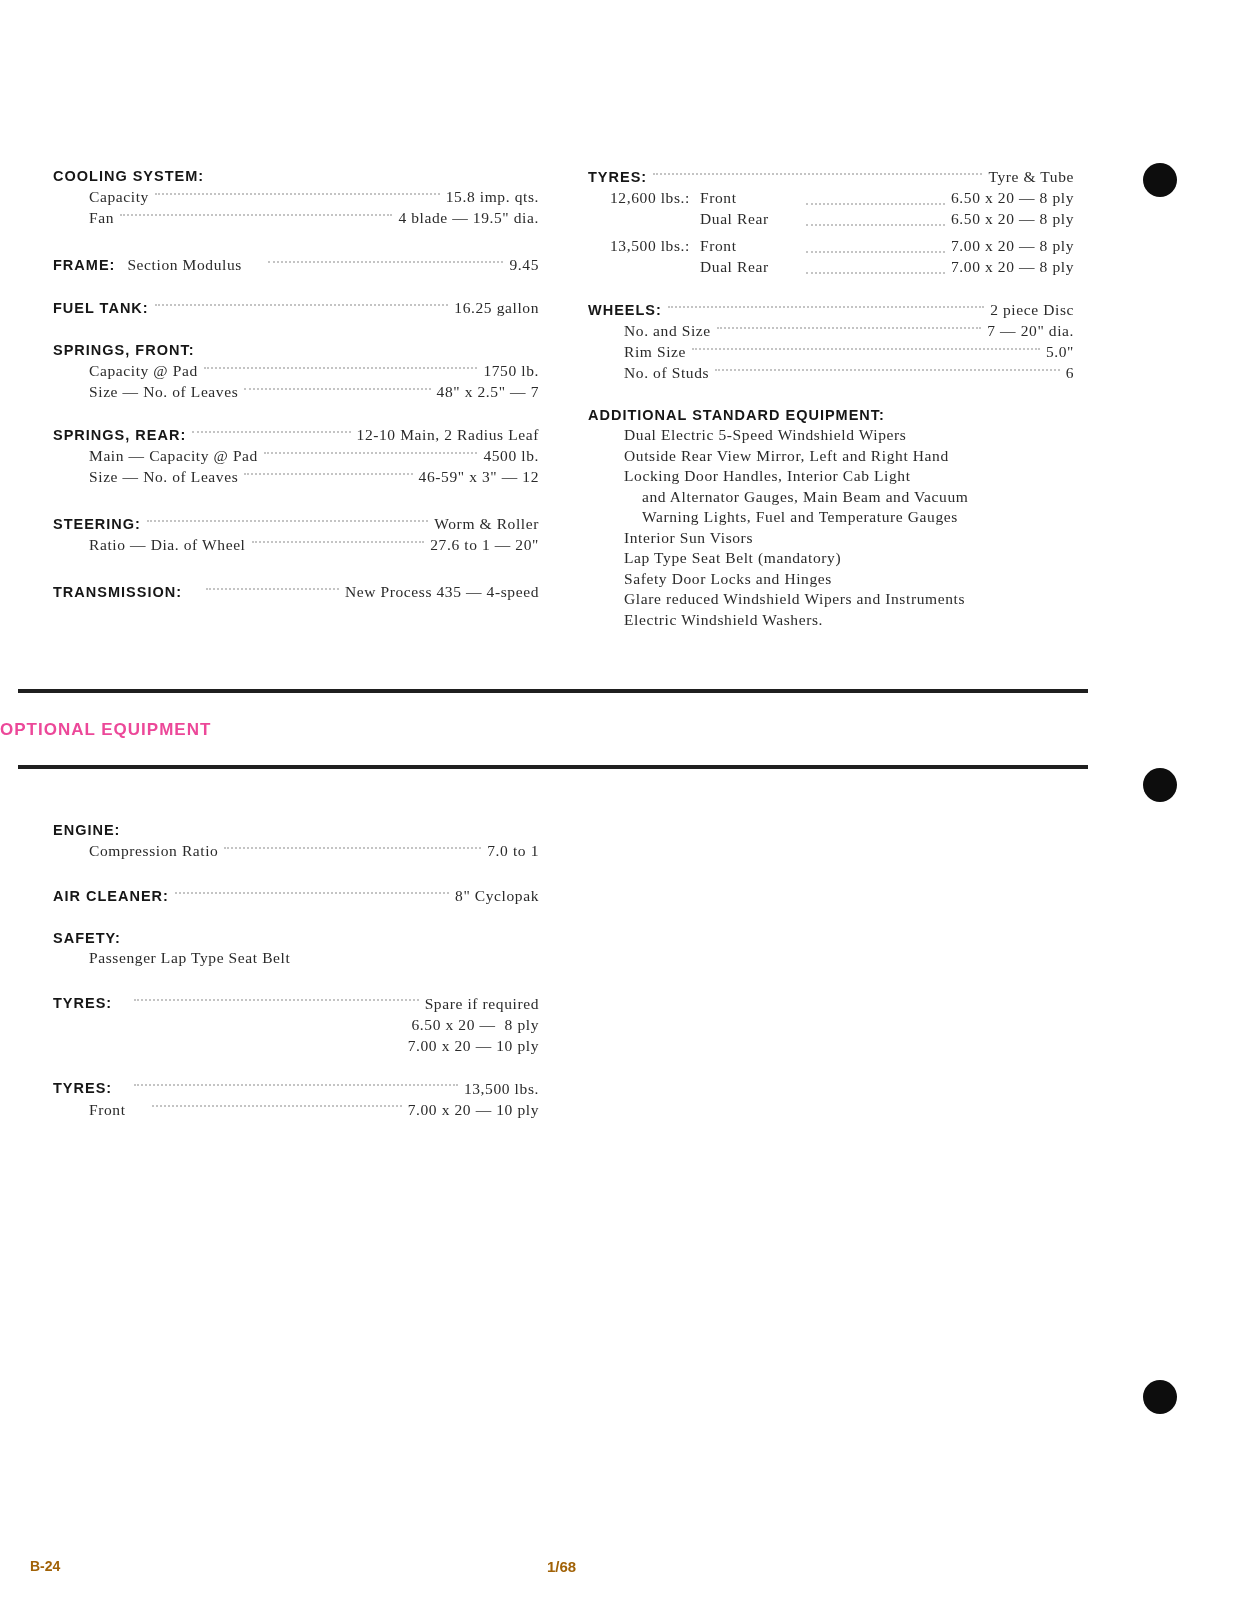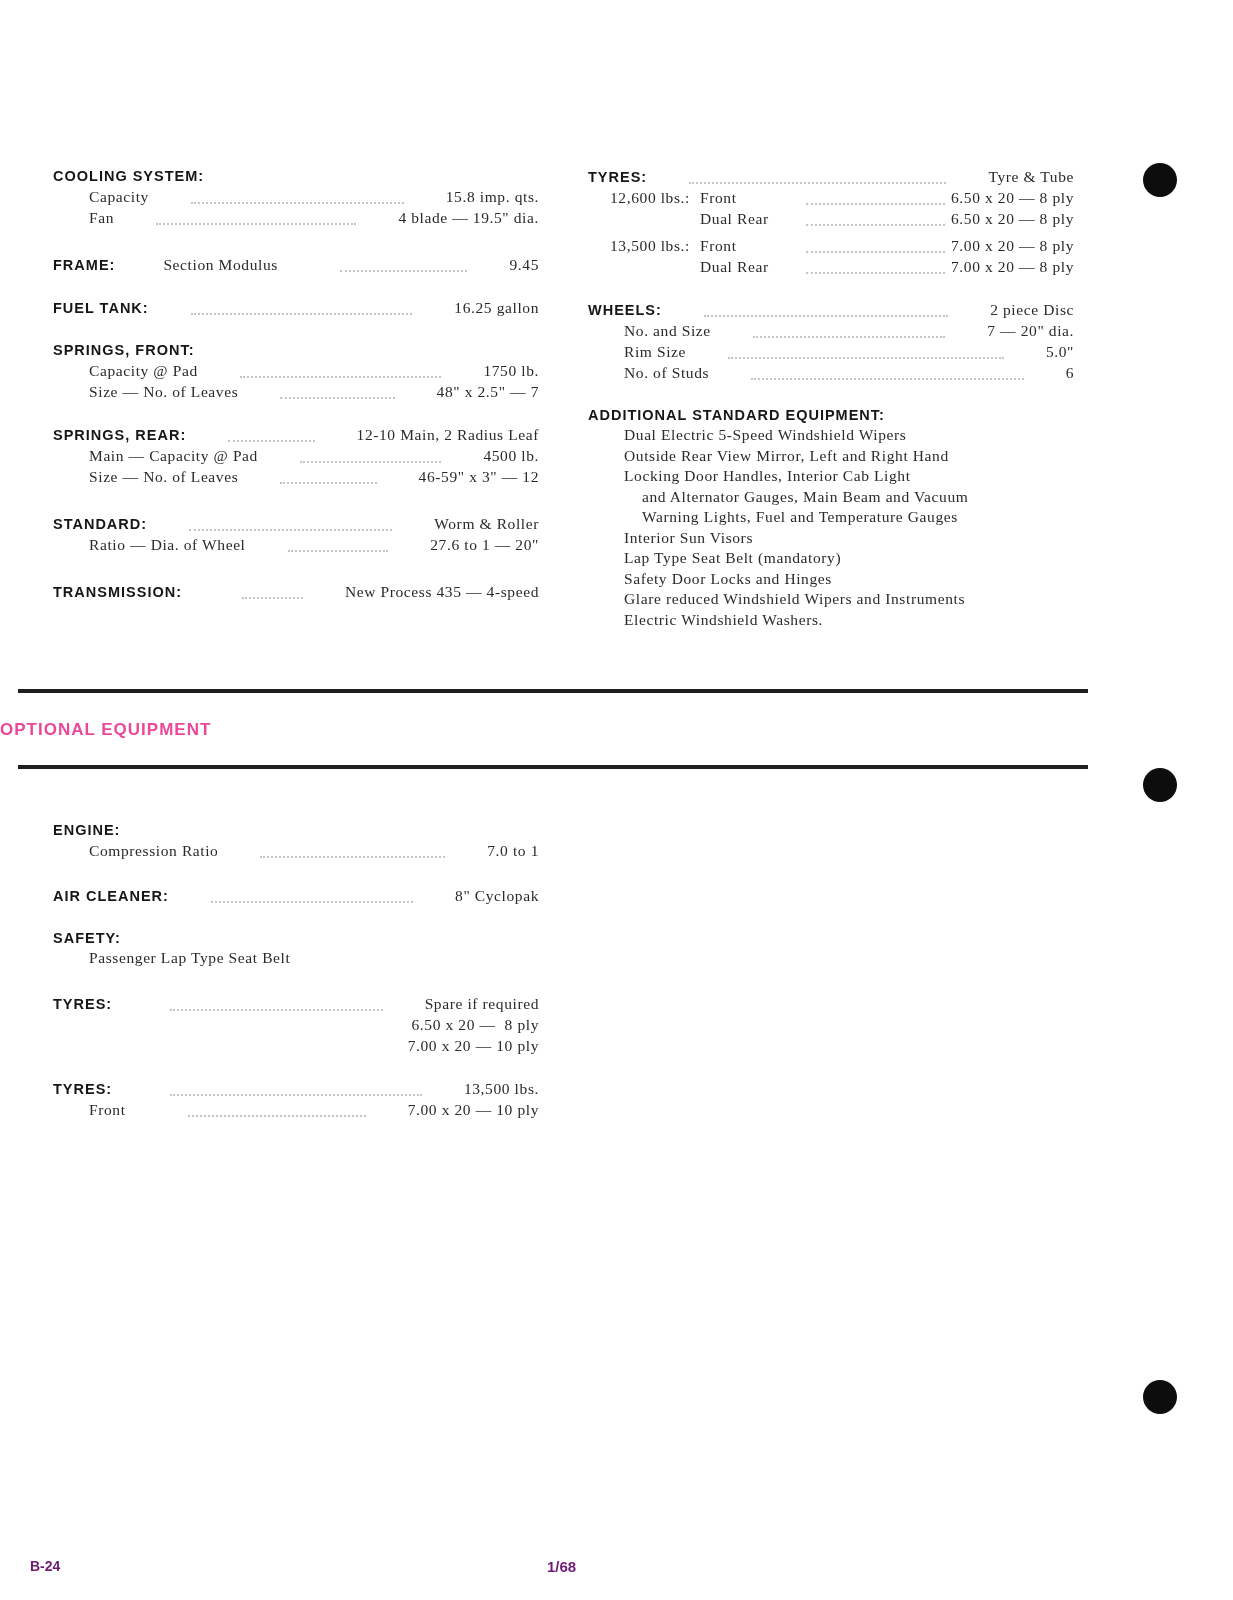--- a/index.html
+++ b/index.html
@@ -10,43 +10,42 @@
   .col { position: absolute; }
   .left { left: 53px; width: 486px; top: 166px; }
   .right { left: 588px; width: 486px; top: 166px; }
   .opt { left: 53px; width: 486px; top: 820px; }
   .sec { margin-bottom: 22px; }
   .head {
     font-family: "Liberation Sans", sans-serif; font-weight: bold; font-size: 14.5px;
     letter-spacing: 1px; color: #161616; line-height: 20px;
   }
   .row {
-    display: flex; align-items: flex-end; font-size: 15.5px; line-height: 21px;
+    display: flex; align-items: center; font-size: 15.5px; line-height: 21px;
     letter-spacing: 0.6px;
-    gap: 36px;
   }
   .row.ind { padding-left: 36px; }
   .row .lbl { white-space: nowrap; }
   .row .lbl.head { font-size: 14.5px; }
   .row .dots {
     flex: 1; margin: 0 6px; border-bottom: 2px dotted #c4c4c4; height: 0;
     transform: translateY(-3px);
   }
   .row .val { white-space: nowrap; }
   .plain { font-size: 15.5px; line-height: 20.5px; letter-spacing: 0.6px; padding-left: 36px; }
   .plain.cont { padding-left: 54px; }
   .rightval { text-align: right; font-size: 15.5px; line-height: 21px; letter-spacing: 0.6px; }
   .rule { position: absolute; left: 18px; width: 1070px; height: 4px; background: #1f1f1f; }
   .title {
     position: absolute; top: 720px; left: 0; width: 1100px; text-align: left;
     font-family: "Liberation Sans", sans-serif; font-weight: bold; font-size: 17px;
     letter-spacing: 1px; color: #ec4899;
   }
   .hole { position: absolute; left: 1143px; width: 34px; height: 34px; border-radius: 50%; background: #0d0d0d; }
-  .foot { position: absolute; top: 1558px; font-family: "Liberation Sans", sans-serif; font-weight: bold; font-size: 14px; color: #701a75; }
+  .foot { position: absolute; top: 1558px; font-family: "Liberation Sans", sans-serif; font-weight: bold; font-size: 14px; color: #a16207; }
   .tyrerow { display: flex; align-items: flex-end; font-size: 15.5px; line-height: 21px; letter-spacing: 0.6px; }
   .tyrerow .w { width: 102px; text-align: right; padding-right: 4px; }
   .tyrerow .pos { width: 100px; white-space: nowrap; padding-left: 6px; }
   .tyrerow .dots { flex: 1; margin: 0 6px; border-bottom: 2px dotted #c4c4c4; transform: translateY(-3px); }
   .gap { height: 6px; }
 </style>
 </head>
 <body>
 
 <div class="col left">
@@ -103,21 +102,21 @@
         <span class="val">4500 lb.</span>
       </div>
     <div class="row ind">
         <span class="lbl">Size — No. of Leaves</span>
         <span class="dots"></span>
         <span class="val">46-59" x 3" — 12</span>
       </div>
   </div>
   <div class="sec" style="margin-top:26px">
     <div class="row">
-        <span class="lbl head">STANDARD:</span>
+        <span class="lbl head">STEERING:</span>
         <span class="dots"></span>
         <span class="val">Worm &amp; Roller</span>
       </div>
     <div class="row ind">
         <span class="lbl">Ratio — Dia. of Wheel</span>
         <span class="dots"></span>
         <span class="val">27.6 to 1 — 20"</span>
       </div>
   </div>
   <div class="sec" style="margin-top:26px">

